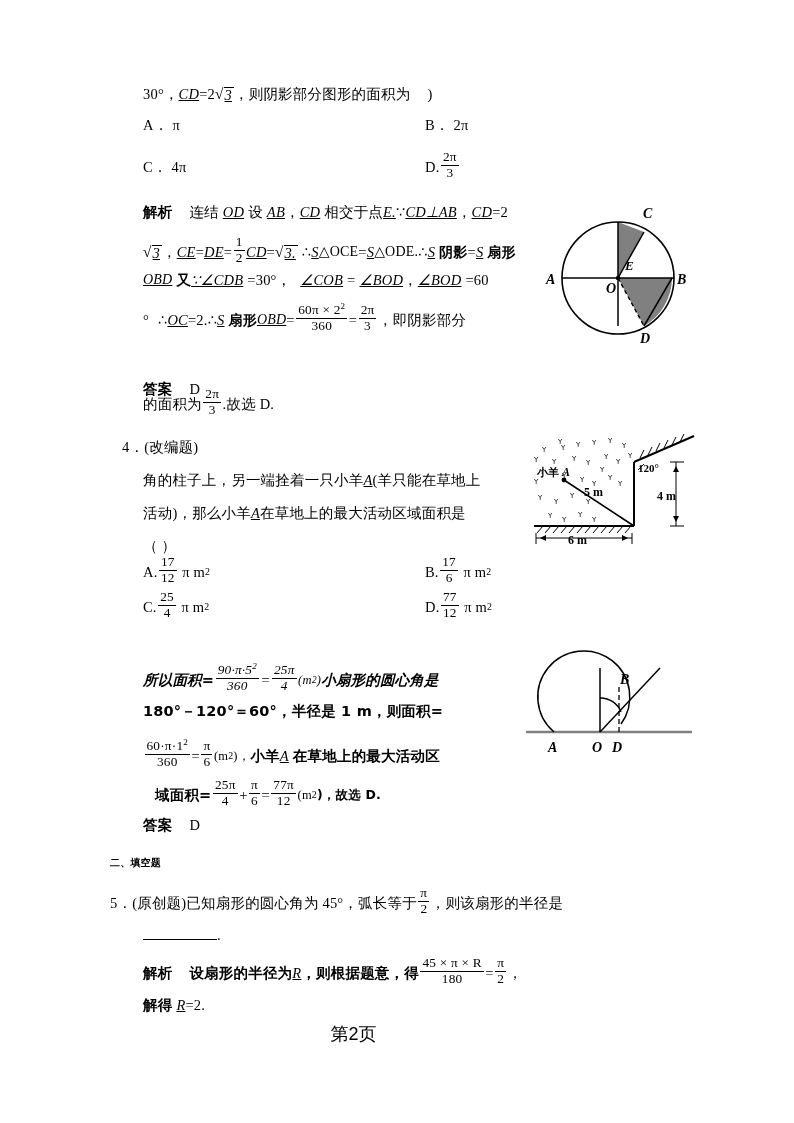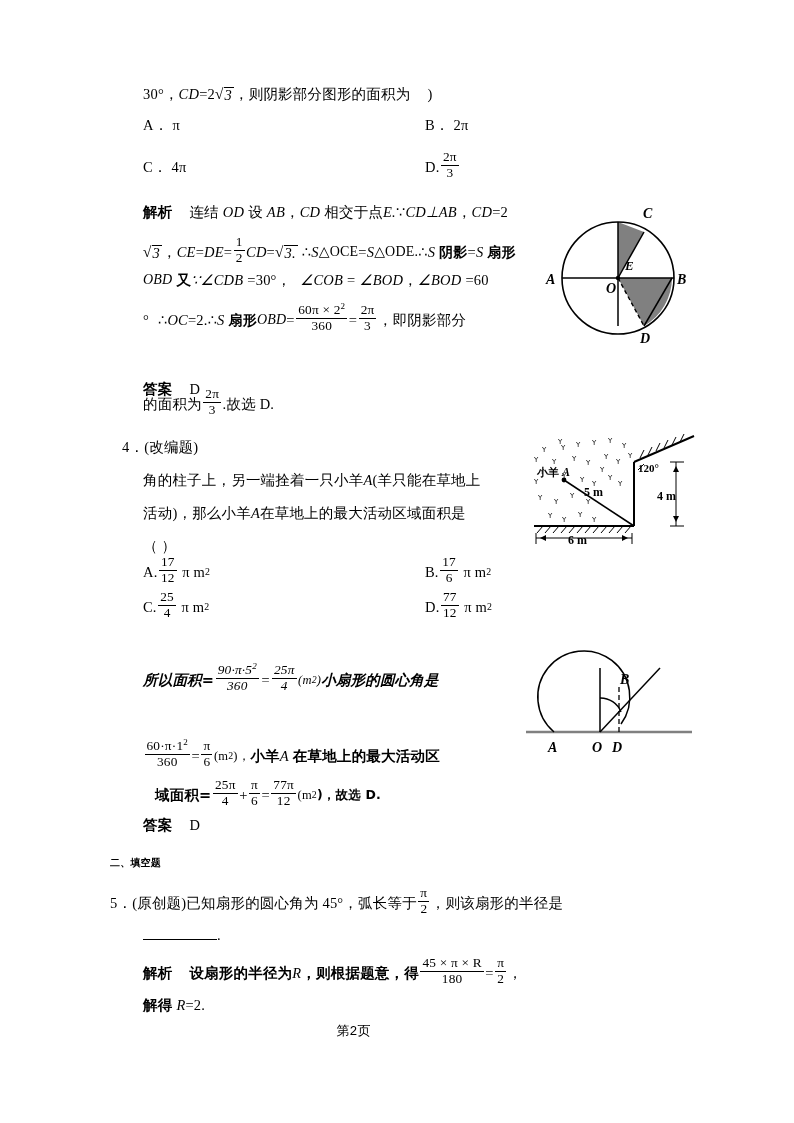--- a/index.html
+++ b/index.html
@@ -22,21 +22,21 @@
 
   
   .ln {
     position: absolute;
     white-space: nowrap;
     font-size: 14.5px;
     line-height: 1;
     letter-spacing: 0.2px;
   }
   .cn { font-family: "DejaVu Sans", "Liberation Sans", sans-serif; font-weight: bold; }
-  .it { font-style: italic; font-family: "Liberation Serif", serif; }
+  .it { font-style: italic; font-family: "Liberation Serif", serif; text-decoration: underline; }
   .sm { font-size: 12.5px; }
   .xs { font-size: 14px; }
 
   
   .row { display: inline-flex; align-items: center; gap: 0px; }
   .gap2 { display: inline-block; width: 4px; }
   .gap4 { display: inline-block; width: 9px; }
   .gap8 { display: inline-block; width: 17px; }
 
   
@@ -76,22 +76,22 @@
     border-bottom: 1.3px solid #000;
     height: 1em;
   }
 
   
   .footer {
     position: absolute;
     left: 0; right: 0;
     top: 1022px;
     text-align: center;
-    font-size: 13px;
-    font-family: Liberation Mono, monospace;
+    font-size: 18px;
+    font-family: Liberation Sans, sans-serif;
   }
 
   
   .fig { position: absolute; }
   .fig svg { display: block; }
 </style>
 </head>
 <body>
 
 <div class="page">
@@ -461,20 +461,23 @@
         <span class="num">25π</span>
         <span class="den">4</span>
       </span>
       <span class="sm">(m</span>
         <span class="sup">2</span>
         <span class="sm">)</span>
       <span class="cn">小扇形的圆心角是</span>
     </span>
   </div>
 
+  <div class="ln" style="left:143px; top:704px;">
+    <span class="cn">180°－120°＝60°，半径是 1 m，则面积=</span>
+  </div>
 
   <div class="ln" style="left:143px; top:740px;">
     <span class="row">
       <span class="frac">
         <span class="num"><span>60·π·1</span><span class="sup">2</span></span>
         <span class="den">360</span>
       </span>
       <span>=</span>
       <span class="frac">
         <span class="num">π</span>

